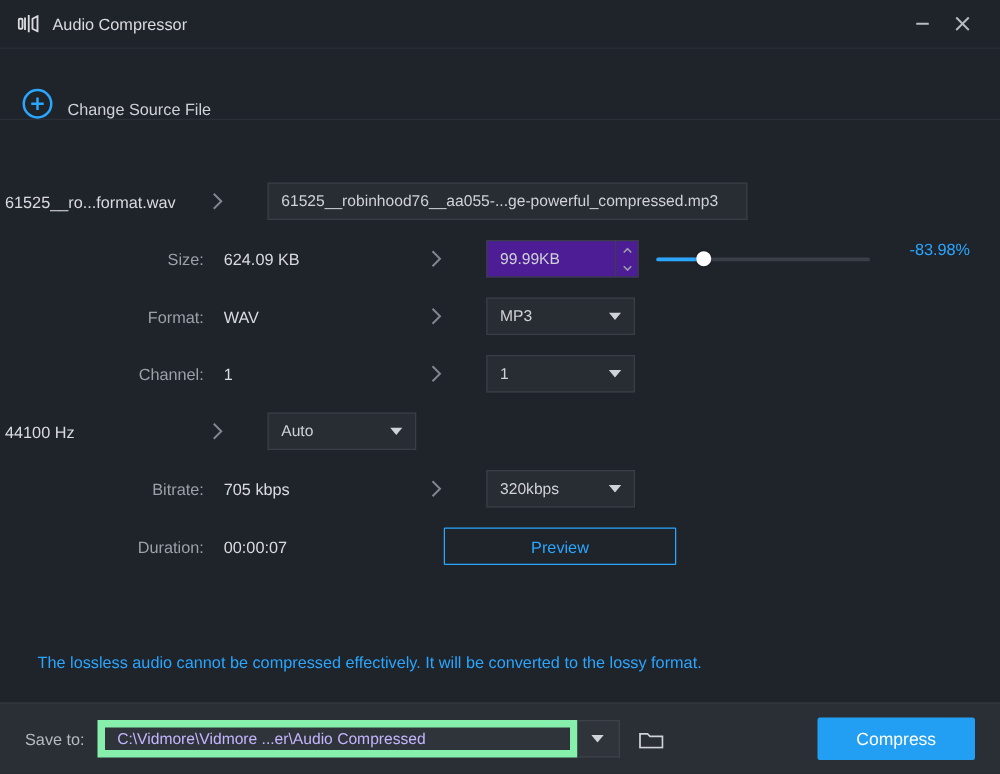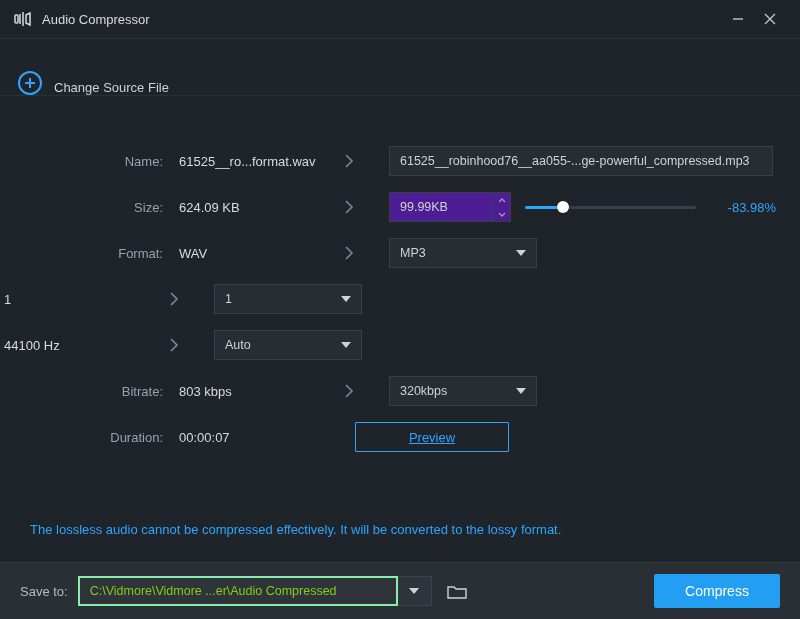--- a/index.html
+++ b/index.html
@@ -12,39 +12,39 @@
   .top-row { height: 58px; display: flex; align-items: flex-end; padding: 0 18px; border-top: 1px solid #2b3038; border-bottom: 1px solid #2b3038; }
   .plus-btn { width: 24px; height: 24px; border: 2px solid #2aa6ff; border-radius: 50%; display: flex; align-items: center; justify-content: center; margin-right: 12px; cursor: pointer; }
   .plus-btn svg { display: block; }
   .src-label { font-size: 13px; color: #cfd2d6; }
   .form-area { padding-top: 42px; }
   .row { display: flex; align-items: center; height: 46px; }
   .label-col { width: 175px; text-align: right; font-size: 13px; color: #9ca0a8; padding-right: 12px; }
   .value-col { width: 134px; font-size: 13px; color: #d9dbdf; padding-left: 4px; }
   .arrow-col { width: 80px; display: flex; align-items: center; justify-content: center; }
   .arrow-col svg { display:block; }
-  .widget-col { flex: 1; display: flex; align-items: center; padding-right: 24px; }
+  .widget-col { flex: 1; display: flex; padding-right: 24px; }
   .textbox { width: 384px; height: 30px; background: #282c33; border: 1px solid #3a3f47; font-size: 12.5px; color: #cfd2d6; display:flex; align-items:center; padding: 0 10px; overflow:hidden; white-space:nowrap; text-overflow:ellipsis;}
   .spin-wrap { width: 122px; height: 30px; background: #4c1d95; border: 1px solid #3a3f47; display:flex; align-items:center; }
   .spin-wrap .spin-val { flex:1; font-size:12.5px; color:#cfd2d6; padding:0 10px; }
   .spin-wrap .spin-btns { width: 18px; display:flex; flex-direction:column; height:100%; border-left:1px solid #3a3f47;}
   .spin-wrap .spin-btns div{flex:1; display:flex; align-items:center; justify-content:center; cursor:pointer;}
   .slider-wrap { flex:1; display:flex; align-items:center; margin-left:14px; }
   .slider-track { flex:1; height:3px; background:#3a3f47; position:relative; border-radius:2px; }
   .slider-fill { position:absolute; left:0; top:0; height:100%; width:22%; background:#2aa6ff; border-radius:2px;}
   .slider-thumb { position:absolute; left:22%; top:50%; width:12px; height:12px; background:#fff; border-radius:50%; transform:translate(-50%,-50%); box-shadow:0 0 2px rgba(0,0,0,.4);}
   .percent { font-size:13px; color:#2aa6ff; margin-left:16px; width:64px; text-align:right;}
-  .dropdown { width:148px; height:30px; background:#282c33; border:1px solid #3a3f47; display:flex; align-items:center; padding:0 10px; cursor:pointer;}
+  .dropdown { width:119px; height:30px; background:#282c33; border:1px solid #3a3f47; display:flex; align-items:center; padding:0 10px; cursor:pointer;}
   .dropdown .dd-val { flex:1; font-size:12.5px; color:#cfd2d6; }
   .dropdown .dd-arrow { width:10px; height:10px; display:flex; align-items:center; justify-content:center;}
-  .preview-btn { width:154px; height:30px; border:1px solid #2aa6ff; color:#2aa6ff; font-size:13px; display:flex; align-items:center; justify-content:center; cursor:pointer; border-radius:1px; background:transparent;text-decoration:underline;}
+  .preview-btn { width:186px; height:30px; border:1px solid #2aa6ff; color:#2aa6ff; font-size:13px; display:flex; align-items:center; justify-content:center; cursor:pointer; border-radius:1px; background:transparent;}
   .info-msg { font-size:13px; color:#2aa6ff; padding: 62px 0 0 30px; }
   .footer { position:absolute; left:0; bottom:0; width:100%; height:57px; background:#2a2e35; border-top:1px solid #33383f; display:flex; align-items:center; padding:8px 20px; }
   .footer .save-label { font-size:13px; color:#b7bbc1; margin-right:10px;}
-  .path-wrap { width:320px; height:30px; background:#2f343b; border:2px solid #86efac; display:flex; align-items:center; padding:0 10px; font-size:12.5px; color:#84cc16; overflow:hidden; white-space:nowrap;}
+  .path-wrap { width:384px; height:30px; background:#2f343b; border:6px solid #86efac; display:flex; align-items:center; padding:0 10px; font-size:12.5px; color:#c4b5fd; overflow:hidden; white-space:nowrap;}
   .dd-toggle { width:34px; height:30px; background:#2f343b; border:1px solid #3c414a; border-left:none; display:flex; align-items:center; justify-content:center; cursor:pointer;}
   .folder-btn { width:30px; height:30px; margin-left:10px; display:flex; align-items:center; justify-content:center; cursor:pointer;}
   .footer .spacer { flex:1; }
   .compress-btn { width:126px; height:34px; background:#229ff2; color:#fff; font-size:14px; border-radius:2px; display:flex; align-items:center; justify-content:center; cursor:pointer;}
 </style>
 </head>
 <body>
 
 <div class="titlebar">
   <span class="app-icon">
@@ -75,21 +75,20 @@
         <line x1="6" y1="1" x2="6" y2="11" stroke="#2aa6ff" stroke-width="2"></line>
         <line x1="1" y1="6" x2="11" y2="6" stroke="#2aa6ff" stroke-width="2"></line>
       </svg>
   </div>
   <span class="src-label">Change Source File</span>
 </div>
 
 <div class="form-area">
 
   <div class="row">
-    <div class="label-col">Name:</div>
     <div class="value-col">61525__ro...format.wav</div>
     <div class="arrow-col">
       <svg width="10" height="16" viewBox="0 0 10 16">
           <polyline points="2,2 8,8 2,14" fill="none" stroke="#818690" stroke-width="1.6"></polyline>
         </svg>
     </div>
     <div class="widget-col">
       <div class="textbox">
         <span>61525__robinhood76__aa055-...ge-powerful_compressed.mp3</span>
       </div>
@@ -144,20 +143,21 @@
         <div class="dd-arrow">
             <svg width="10" height="6" viewBox="0 0 10 6">
               <polygon points="0,0 10,0 5,6" fill="#cfd2d6"></polygon>
             </svg>
           </div>
       </div>
     </div>
   </div>
 
   <div class="row">
+    <div class="label-col">Channel:</div>
     <div class="value-col">1</div>
     <div class="arrow-col">
       <svg width="10" height="16" viewBox="0 0 10 16">
           <polyline points="2,2 8,8 2,14" fill="none" stroke="#818690" stroke-width="1.6"></polyline>
         </svg>
     </div>
     <div class="widget-col">
       <div class="dropdown">
         <div class="dd-val">1</div>
         <div class="dd-arrow">
@@ -183,21 +183,21 @@
             <svg width="10" height="6" viewBox="0 0 10 6">
               <polygon points="0,0 10,0 5,6" fill="#cfd2d6"></polygon>
             </svg>
           </div>
       </div>
     </div>
   </div>
 
   <div class="row">
     <div class="label-col">Bitrate:</div>
-    <div class="value-col">803 kbps</div>
+    <div class="value-col">705 kbps</div>
     <div class="arrow-col">
       <svg width="10" height="16" viewBox="0 0 10 16">
           <polyline points="2,2 8,8 2,14" fill="none" stroke="#818690" stroke-width="1.6"></polyline>
         </svg>
     </div>
     <div class="widget-col">
       <div class="dropdown">
         <div class="dd-val">320kbps</div>
         <div class="dd-arrow">
             <svg width="10" height="6" viewBox="0 0 10 6">

